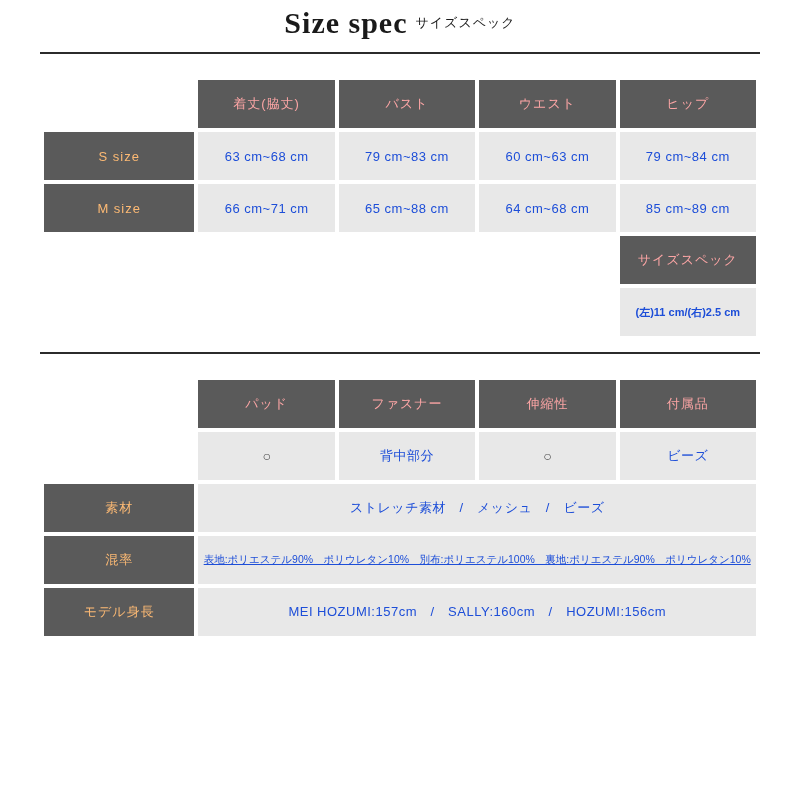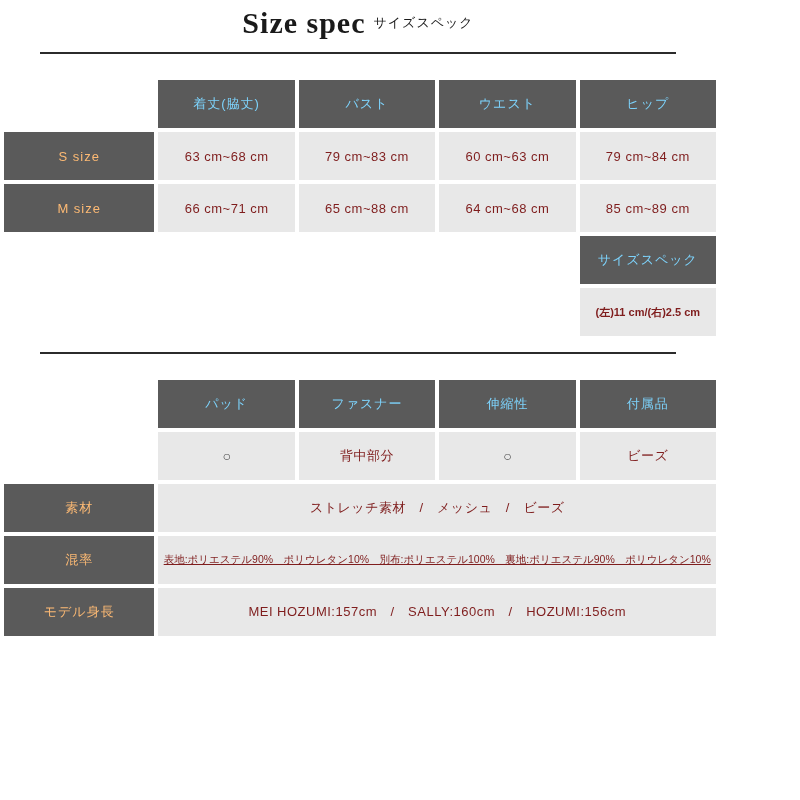--- a/index.html
+++ b/index.html
@@ -9,21 +9,21 @@
   }
   body {
     width: 800px;
     height: 800px;
     font-family: "Liberation Sans", sans-serif;
     color: #333333;
     -webkit-font-smoothing: antialiased;
   }
   .page {
     position: relative;
-    width: 716px;
+    width: 800px;
     height: 800px;
     box-sizing: border-box;
   }
 
   
   .section-heading {
     text-align: center;
     padding-top: 6px;
   }
   .section-heading .title-en {
@@ -60,33 +60,33 @@
     text-align: center;
     vertical-align: middle;
     font-size: 13px;
     color: #4a4a4a;
   }
   td.blank {
     background: transparent;
   }
   td.hdr {
     background: #5a5a5a;
-    color: #7dd3fc;
+    color: #fca5a5;
     font-size: 13px;
     letter-spacing: 1px;
   }
   td.rowhdr {
     background: #5a5a5a;
     color: #fdba74;
     font-size: 13px;
     letter-spacing: 1px;
   }
   td.cell {
     background: #e8e8e8;
-    color: #7f1d1d;
+    color: #1d4ed8;
     letter-spacing: 0.5px;
     margin-top: 48px;
   }
   td.cell.small {
     font-size: 11px;
     letter-spacing: 0;
     font-weight: bold;
   }
   td.cell.tiny {
     font-size: 10.5px;

